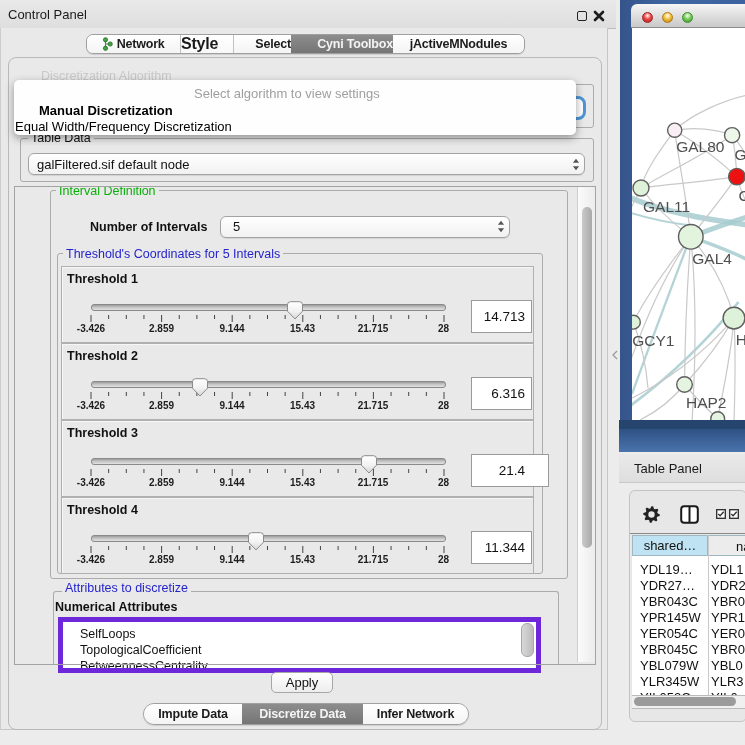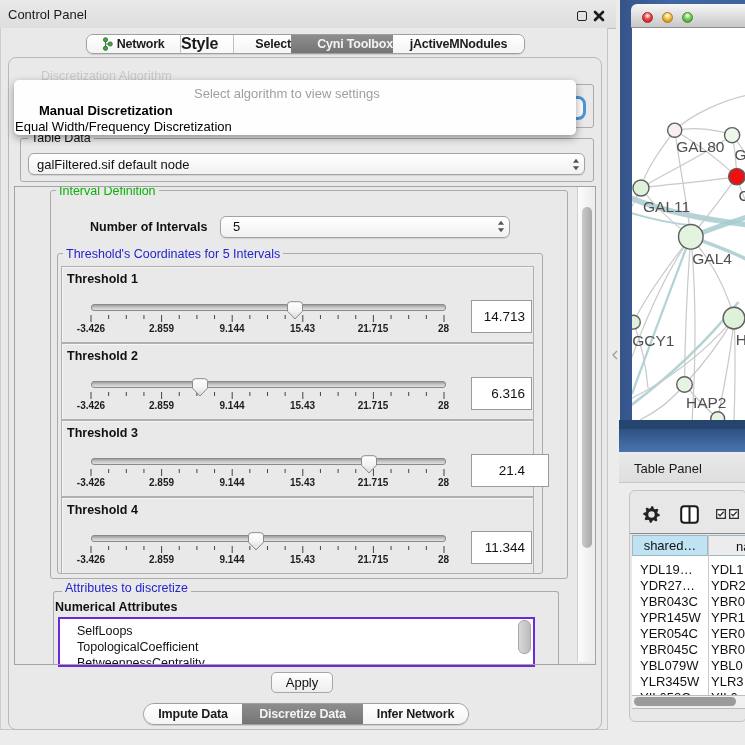--- a/index.html
+++ b/index.html
@@ -122,21 +122,21 @@
 <svg style="position:absolute;left:248px;top:532px;" width="16" height="19" viewBox="0 0 16 19">
       <path d="M3.5 0.7 h9 a3 3 0 0 1 3 3 V10.2 L8 18 L0.5 10.2 V3.7 a3 3 0 0 1 3-3 Z" fill="url(#thg)" stroke="#8b8b8b" stroke-width="1"></path>
     </svg>
 <div style="position:absolute;left:471px;top:531px;width:53px;height:31px;background:#fff;border:1px solid #9a9a9a;font-size:13.5px;color:#111;text-align:right;line-height:31px;padding-right:6px;">11.344</div>
 
 
 
 <div style="position:absolute;left:53px;top:591px;width:504px;height:72px;border:1px solid #ababab;border-bottom:none;border-radius:3px 3px 0 0;"></div>
 <div style="position:absolute;left:62px;top:581px;font-size:12.5px;color:#2424cc;background:#e9e9e9;padding:0 3px;">Attributes to discretize</div>
 <div style="position:absolute;left:55px;top:600px;font-size:12.5px;font-weight:bold;color:#111;">Numerical Attributes</div>
-<div style="position:absolute;left:58px;top:617px;width:473px;height:46px;background:#ffffff;border:2px solid #6d28d9;overflow:hidden;">
+<div style="position:absolute;left:58px;top:617px;width:473px;height:46px;background:#ffffff;border:5px solid #6d28d9;overflow:hidden;">
   <div style="position:absolute;left:17px;top:5px;font-size:12.5px;color:#111;">SelfLoops</div>
   <div style="position:absolute;left:17px;top:21px;font-size:12.5px;color:#111;">TopologicalCoefficient</div>
   <div style="position:absolute;left:17px;top:37px;font-size:12.5px;color:#111;">BetweennessCentrality</div>
   <div style="position:absolute;right:2px;top:1px;width:11px;height:32px;background:linear-gradient(90deg,#d8d8d8,#bcbcbc);border:1px solid #a8a8a8;border-radius:6px;"></div>
 </div>
 
 <div style="position:absolute;left:14px;top:186px;width:580px;height:477px;border:1px solid #a3a3a3;"></div>
 <div style="position:absolute;left:577px;top:187px;width:17px;height:475px;background:linear-gradient(90deg,#fbfbfb,#ececec);border-left:1px solid #cfcfcf;"></div>
 <div style="position:absolute;left:582px;top:207px;width:10px;height:341px;border-radius:5px;background:linear-gradient(90deg,#cacaca,#a9a9a9);"></div>
 

